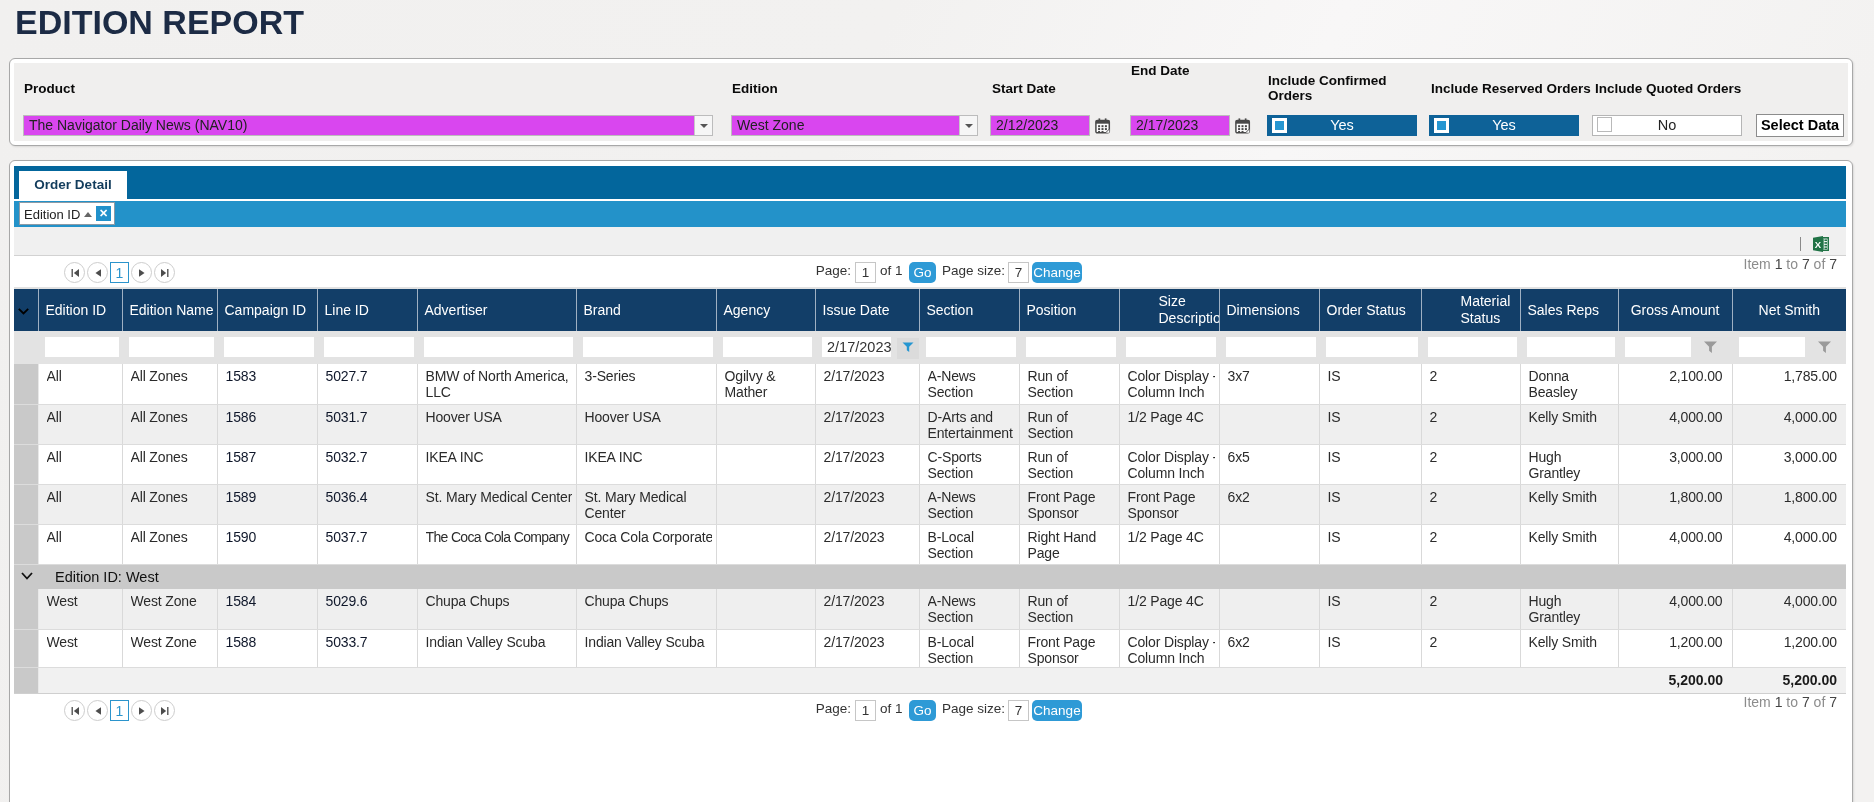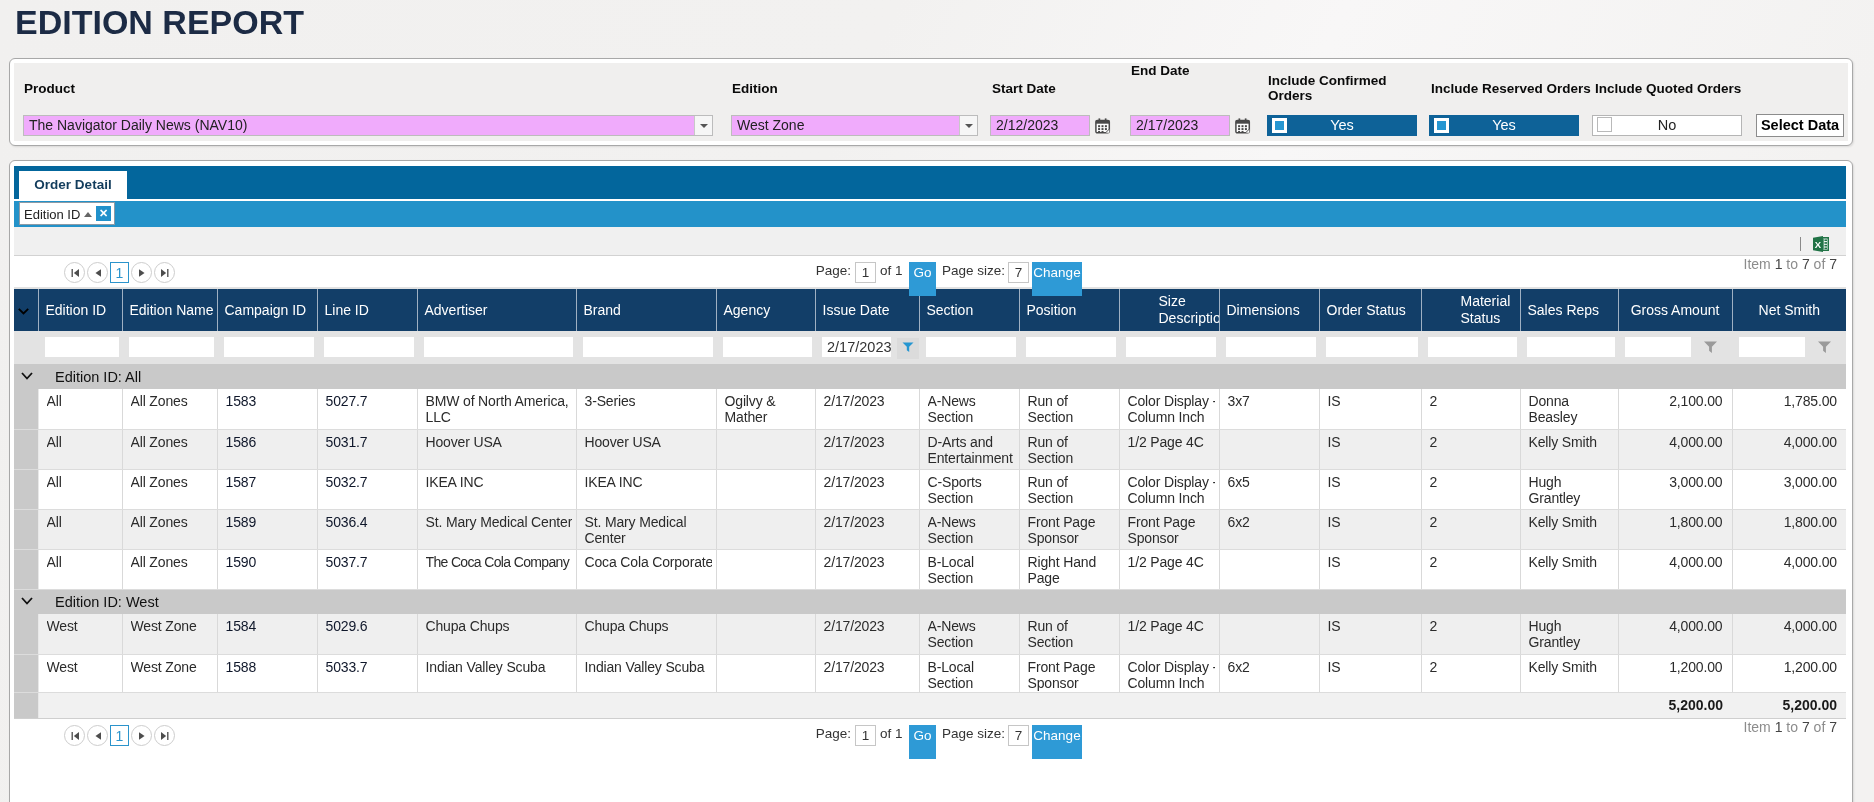--- a/index.html
+++ b/index.html
@@ -14,21 +14,21 @@
   font-size:34px; font-weight:bold; color:#1c2b45; letter-spacing:0px;
 }
 
 .fpanel {
   position:absolute; left:9px; top:58px; width:1844px; height:88px;
   background:#fff; border:1px solid #a8a8a8; border-radius:6px; box-shadow:1px 1px 2px rgba(0,0,0,0.10);
 }
 .fpanel .inner { position:absolute; left:4px; top:4px; right:4px; bottom:4px; background:#f0efee; }
 .flabel { position:absolute; font-size:13.5px; font-weight:bold; color:#0a0a0a; line-height:15px; }
 .tbox {
-  position:absolute; height:21px; background:#f0abfc; border:1px solid #bcbcbc;
+  position:absolute; height:21px; background:#d946ef; border:1px solid #bcbcbc;
   font-size:14px; color:#222; line-height:19px; padding-left:5px; white-space:nowrap;
 }
 .ddarrow {
   position:absolute; right:0; top:0; width:18px; height:19px; border-left:1px solid #c8c8c8; background:#f6f6f6;
 }
 .ddarrow:after {
   content:""; position:absolute; left:5px; top:8px;
   border-left:4px solid transparent; border-right:4px solid transparent; border-top:4px solid #555;
 }
 .calbtn { position:absolute; width:16px; height:16px; }
@@ -76,21 +76,21 @@
 .pgc {
   width:21px; height:21px; border-radius:50%; border:1px solid #cdcdcd; background:#fff;
   display:flex; align-items:center; justify-content:center;
 }
 .pg1 {
   width:19px; height:21px; border:1px solid #2b94cc; background:#fff; color:#2b94cc;
   text-align:center; line-height:20px; font-size:14px;
 }
 .pgmid span { position:absolute; top:7px; white-space:nowrap; font-size:13.5px; }
 .pgmid .inp { top:6px; width:21px; height:21px; background:#fff; border:1px solid #c6c6c6; text-align:center; line-height:20px; }
-.pgmid .btn { top:6px; height:34px; background:#2e9ad6; color:#fff; line-height:21px; border-radius:0; text-align:center; }
+.pgmid .btn { top:6px; height:21px; background:#2e9ad6; color:#fff; line-height:21px; border-radius:5px; text-align:center; }
 .pgitem { position:absolute; right:9px; top:0; color:#8c8c8c; font-size:14px; }
 .pgitem b { color:#444; font-weight:normal; }
 
 table.grid { border-collapse:collapse; table-layout:fixed; width:1832px; font-size:14px; }
 table.grid td, table.grid th { overflow:hidden; }
 tr.hdr th {
   background:#123e68; color:#fff; font-weight:normal; text-align:left;
   height:42px; padding:0 7px; border-right:1px solid #9fb0c2; vertical-align:middle;
   font-size:14px; line-height:17px; white-space:nowrap;
 }
@@ -369,28 +369,20 @@
               </div>
             </td>
       <td>
               <div class="fin withg">
                 <svg class="funnel" style="right:-27px;" width="15" height="13" viewBox="0 0 13 12">
                   <path d="M0.5,0.5 H12.5 L7.8,5.2 V11 L5.2,9 V5.2 Z" fill="#9a9a9a"></path>
                 </svg>
               </div>
             </td>
     </tr>
-    <tr class="grp">
-      <td colspan="18">
-        <svg style="margin:3px 0 0 7px; float:left;" width="12" height="8" viewBox="0 0 12 8">
-                <path d="M1,1 L6,6.5 L11,1" stroke="#111" stroke-width="1.8" fill="none"></path>
-              </svg>
-        <span style="margin-left:22px;">Edition ID: All</span>
-      </td>
-    </tr>
     <tr class="d">
       <td class="ind"></td>
             <td>
               <div class="cv">All</div>
             </td>
             <td>
               <div class="cv">All Zones</div>
             </td>
             <td>
               <div class="cv"><a class="lnk">1583</a></div>

